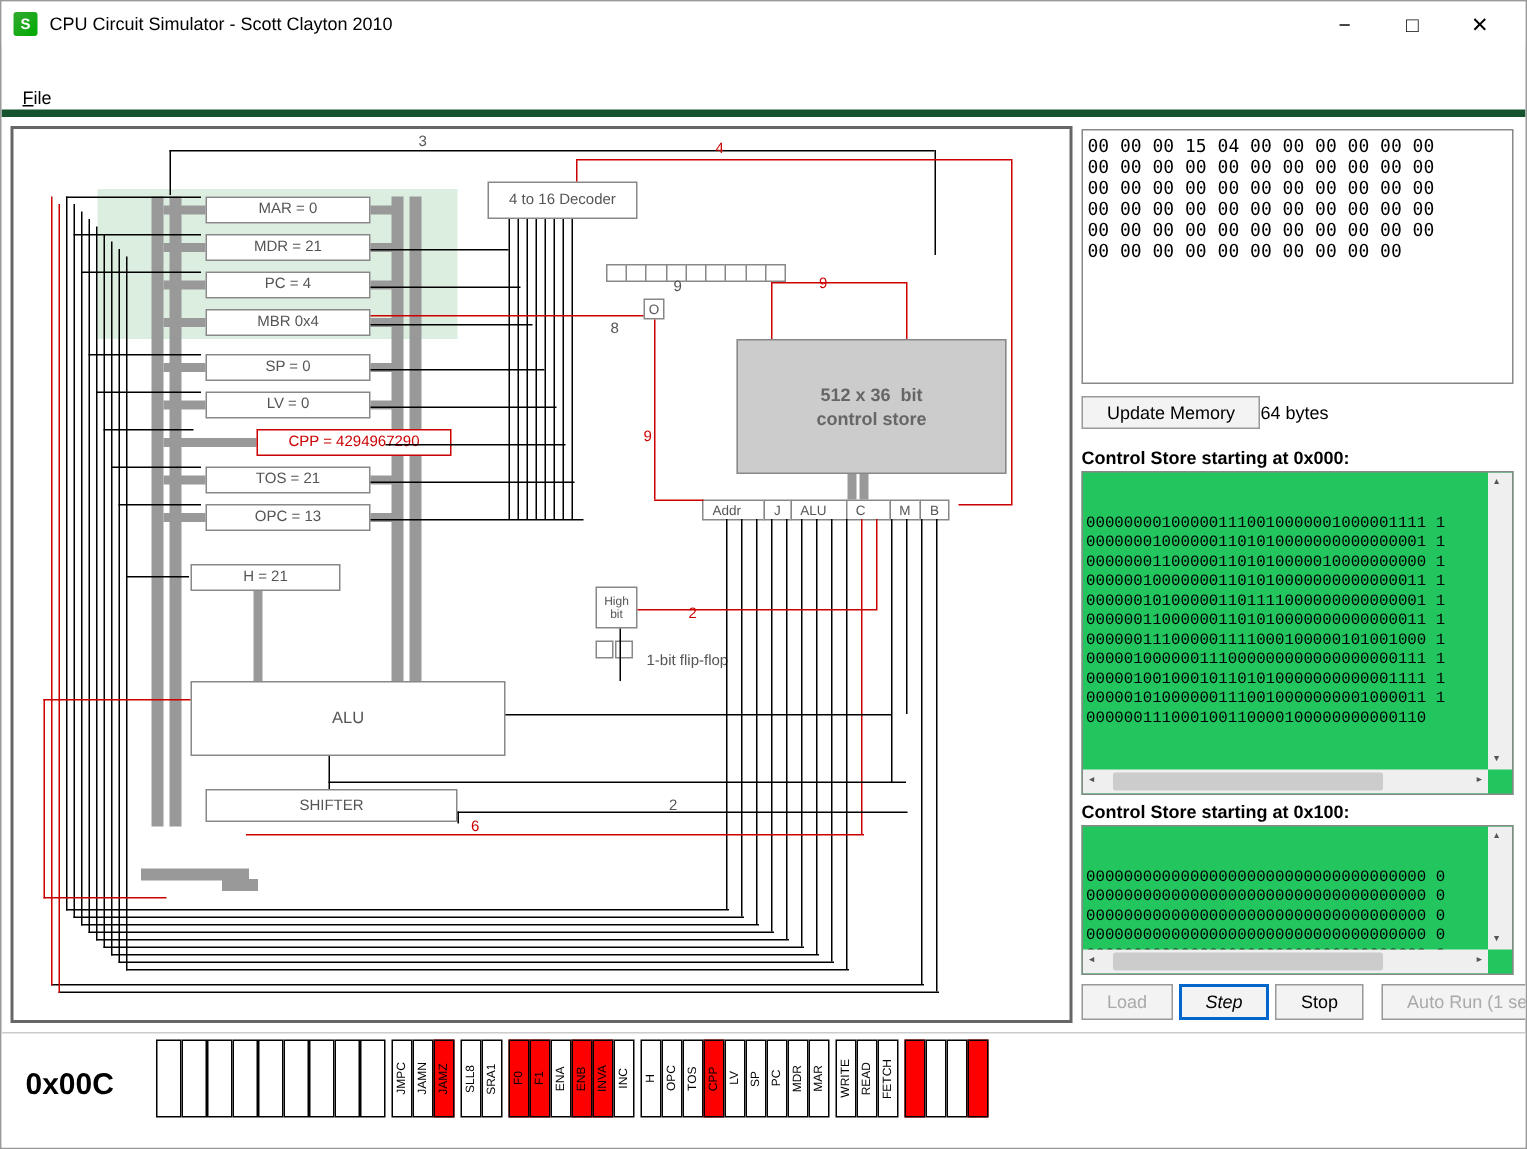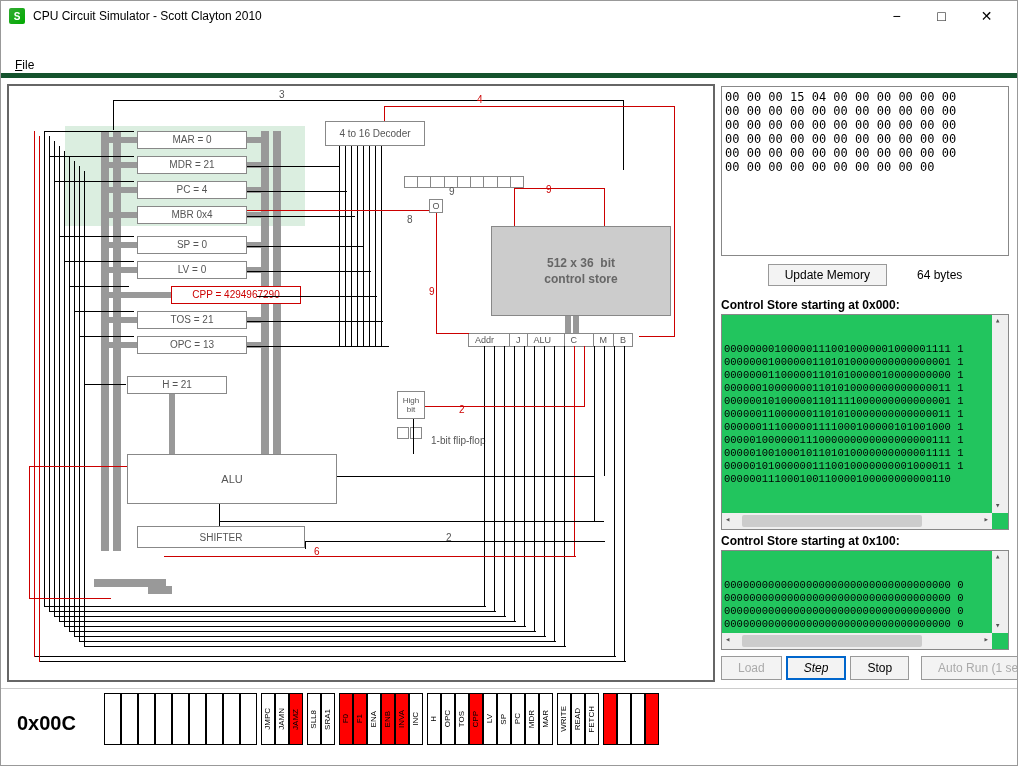--- a/index.html
+++ b/index.html
@@ -10,21 +10,21 @@
   .winbtns { display: flex; }
   .winbtn { width: 45px; height: 28px; display: flex; align-items: center; justify-content: center; font-size: 14px; }
   .menubar { height: 22px; padding: 2px 8px; font-size: 12px; border-bottom: 5px solid #14532d; margin-top: 25px; }
   .menubar .menu-item { display: inline-block; padding: 0 6px; }
   .menubar .menu-item u { text-decoration: underline; }
   .main { display: flex; height: 610px; }
   .canvas-pane { width: 720px; height: 610px; padding: 6px; }
   .canvas { width: 708px; height: 598px; border: 2px solid #666; background: #fff; position: relative; font-family: Arial, sans-serif; font-size: 10px; color:#444;}
   .side-pane { flex: 1; padding: 8px 8px 8px 0; display: flex; flex-direction: column; }
   .memdump { height: 170px; border: 1px solid #888; background: #fff; font-family: "Consolas", monospace; font-size: 12px; padding: 3px; white-space: pre; line-height: 14px; overflow:hidden;}
-  .memctrl { display: flex; gap: 30px; margin: 8px 0; font-size: 12px; align-items:center;justify-content:center;}
+  .memctrl { display: flex; margin: 8px 0; font-size: 12px; align-items:center;}
   .btn { border: 1px solid #999; background: #f3f3f3; padding: 3px 16px; font-size: 12px; cursor:pointer; }
   .section-label { font-size: 12px; font-weight: bold; margin: 4px 0 2px; }
   .cs-box { flex: 1; border: 1px solid #888; background: #22c55e; font-family: Liberation Mono, monospace; font-size: 10.5px; padding: 2px; overflow: hidden; position: relative; white-space: pre; line-height: 13px;}
   .cs-box.small { height: 100px; flex:none; }
   .scr-v { position:absolute; right:0; top:0; bottom:16px; width:16px; background:#efefef;}
   .scr-v::before{content:"\25B4"; position:absolute;top:0;left:3px;font-size:9px;color:#555}
   .scr-v::after{content:"\25BE"; position:absolute;bottom:0;left:3px;font-size:9px;color:#555}
   .scr-h { position:absolute; left:0; right:16px; bottom:0; height:16px; background:#efefef;}
   .scr-h::before{content:"\25C2"; position:absolute;left:3px;top:1px;font-size:9px;color:#555}
   .scr-h::after{content:"\25B8"; position:absolute;right:3px;top:1px;font-size:9px;color:#555}

